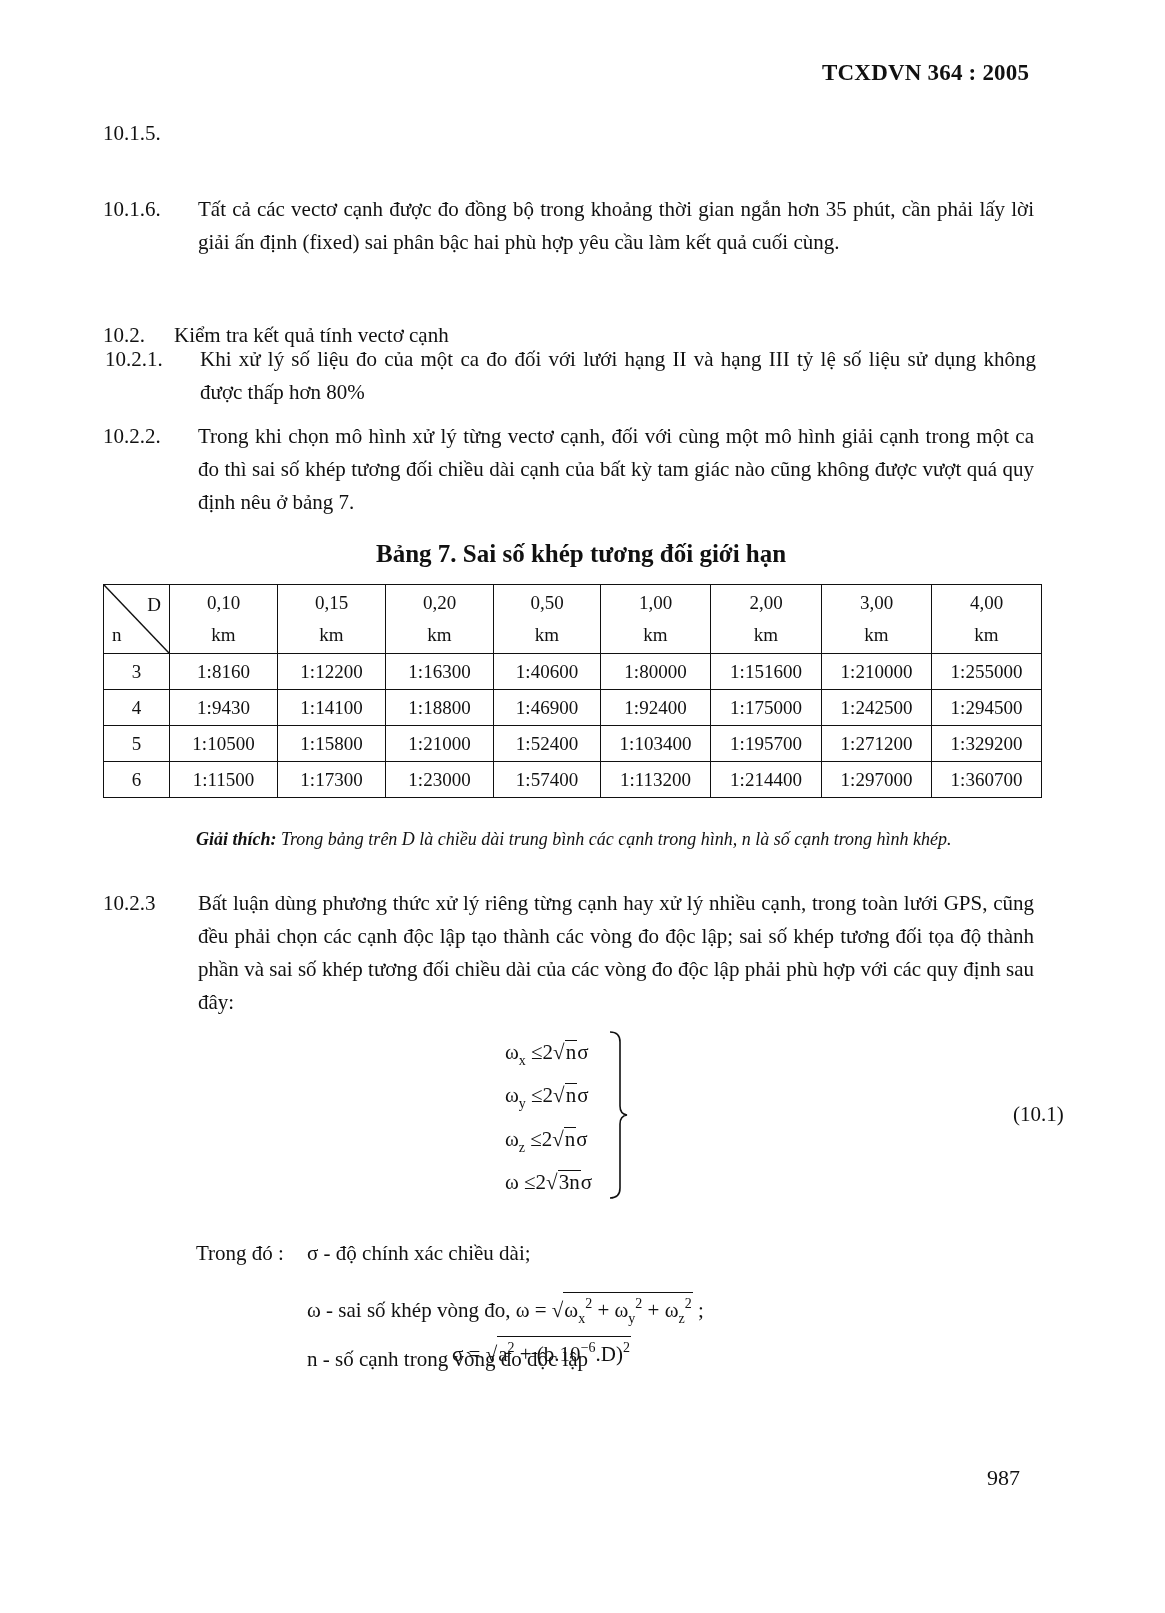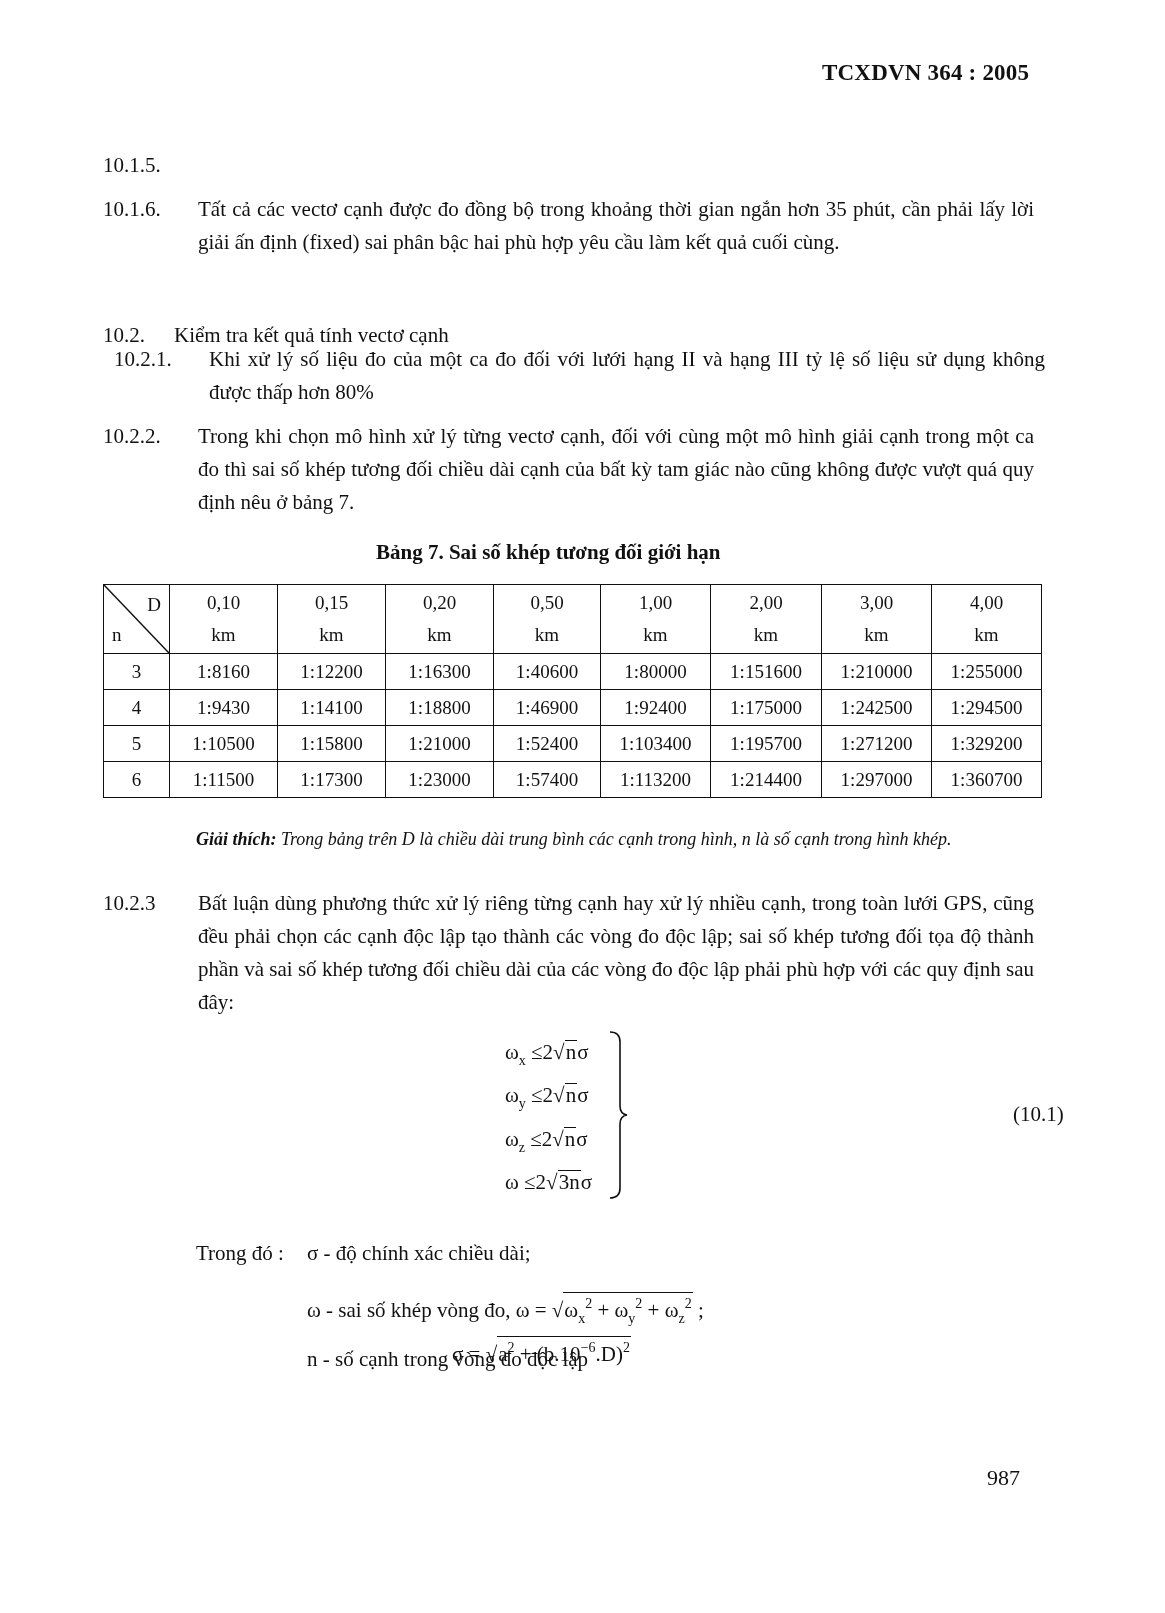--- a/index.html
+++ b/index.html
@@ -3,21 +3,21 @@
 <meta charset="utf-8">
 <style>
   html, body { margin: 0; padding: 0; background: #ffffff; }
   body { width: 1165px; height: 1613px; position: relative; overflow: hidden;
          font-family: "Liberation Serif", "DejaVu Serif", serif; color: #111; }
   .abs { position: absolute; }
   .header { left: 822px; top: 60px; font-weight: bold; font-size: 23px; letter-spacing: 0.2px; }
   .para { position: absolute; font-size: 21px; line-height: 33px; }
   .num { position: absolute; left: 0; top: 0; }
   .txt { position: absolute; left: 95px; top: 0; width: 836px; text-align: justify; }
-  .caption { left: 376px; top: 540px; font-weight: bold; font-size: 21px; }
+  .caption { left: 376px; top: 540px; font-weight: bold; font-size: 25px; }
   table.t7 { position: absolute; left: 103px; top: 584px; border-collapse: collapse; font-size: 19px; }
   table.t7 td { border: 1.5px solid #111; text-align: center; padding: 0; }
   table.t7 tr.hdr td { height: 68px; vertical-align: middle; line-height: 32px; }
   table.t7 tr.row td { height: 35px; }
   .cornercell { position: relative; width: 65px; }
   .cornercell svg { position: absolute; left: 0; top: 0; }
   .cornercell .d { position: absolute; right: 8px; top: 4px; }
   .cornercell .n { position: absolute; left: 8px; top: 34px; }
   .note { left: 196px; top: 826px; width: 836px; font-style: italic; font-size: 18px; line-height: 27px; text-align: justify; text-align-last: left;
           font-family: "Liberation Serif", serif; }
@@ -29,35 +29,35 @@
   .rad { display: inline-block; border-top: 1.5px solid #111; padding: 0 1px; line-height: 22px; }
   .brace { left: 608px; top: 1030px; }
   .eqnum { left: 969px; top: 1102px; font-size: 21px; margin-left: 44px; }
   .page { left: 987px; top: 1465px; font-size: 22px; }
 </style>
 </head>
 <body>
 
 <div class="abs header">TCXDVN 364 : 2005</div>
 
-<div class="para" style="left:103px; top:117px; width:940px; height:66px;margin-top:32px;">
+<div class="para" style="left:103px; top:117px; width:940px; height:66px;">
   <span class="num">10.1.5.</span>
 </div>
 
 <div class="para" style="left:103px; top:193px; width:940px; height:99px;">
   <span class="num">10.1.6.</span>
   <span class="txt">Tất cả các vectơ cạnh được đo đồng bộ trong khoảng thời gian ngắn hơn 35 phút, cần phải lấy lời giải ấn định (fixed) sai phân bậc hai phù hợp yêu cầu làm kết quả cuối cùng.</span>
 </div>
 
 <div class="para" style="left:103px; top:300px; width:940px; height:33px;margin-top:19px;">
   <span class="num">10.2.</span>
   <span class="txt" style="left:71px;font-family:Liberation Serif, serif;">Kiểm tra kết quả tính vectơ cạnh</span>
 </div>
 
-<div class="para" style="left:114px; top:343px; width:940px; height:66px;">
+<div class="para" style="left:105px; top:343px; width:940px; height:66px;">
   <span class="num">10.2.1.</span>
   <span class="txt">Khi xử lý số liệu đo của một ca đo đối với lưới hạng II và hạng III tỷ lệ số liệu sử dụng không được thấp hơn 80%</span>
 </div>
 
 <div class="para" style="left:103px; top:420px; width:940px; height:99px;">
   <span class="num">10.2.2.</span>
   <span class="txt">Trong khi chọn mô hình xử lý từng vectơ cạnh, đối với cùng một mô hình giải cạnh trong một ca đo thì sai số khép tương đối chiều dài cạnh của bất kỳ tam giác nào cũng không được vượt quá quy định nêu ở bảng 7.</span>
 </div>
 
 <div class="abs caption">Bảng 7. Sai số khép tương đối giới hạn</div>

